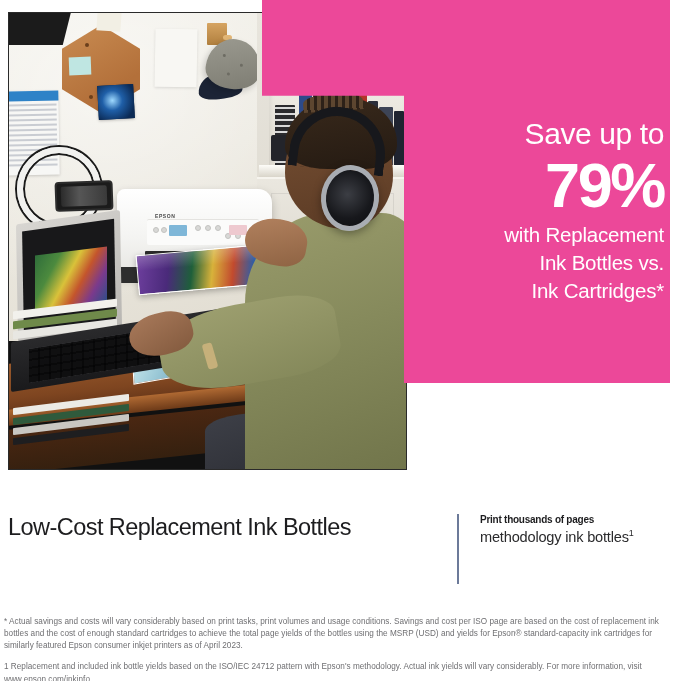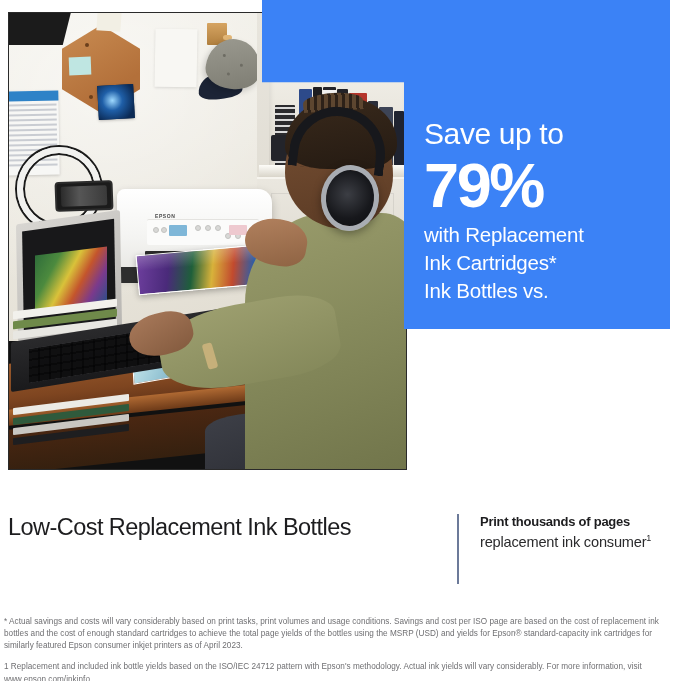--- a/index.html
+++ b/index.html
@@ -437,26 +437,27 @@
     width: 44px; height: 18px;
     background: linear-gradient(120deg, #bfe2e8, #7fb4c9);
     transform: skewY(-7deg) rotate(-3deg);
     border: 1px solid #fff;
   }
 
   
   .blue-panel {
     position: absolute;
     left: 262px; top: 0px;
-    width: 408px; height: 329px;
-    background: #3b82f6;
+    width: 408px; height: 383px;
+    background: #ec4899;
     clip-path: polygon(
       0% 0%, 100% 0%, 100% 100%, 34.8% 100%, 34.8% 25%, 0% 25%
     );
     color: #ffffff;
+    text-align: right;
   }
   .panel-inner {
     position: absolute;
     left: 162px; top: 118px;
     width: 240px;
   }
   .kicker {
     font-size: 30px;
     font-weight: 400;
     letter-spacing: -0.4px;
@@ -502,21 +503,21 @@
     position: absolute;
     left: 457px; top: 2px;
     width: 2px; height: 70px;
     background: #6c7a99;
   }
   .headline-right {
     position: absolute; left: 480px; top: 0px;
     width: 195px;
   }
   .hr-title {
-    font-size: 13px;
+    font-size: 10px;
     font-weight: 700;
     line-height: 1.5;
     color: #1d1d1f;
     letter-spacing: -0.25px;
   }
   .hr-body {
     font-size: 14.6px;
     font-weight: 400;
     line-height: 1.5;
     color: #2a2a2c;
@@ -665,42 +666,42 @@
     <div class="headphone-cup"></div>
     <div class="hand-right"></div>
   </div>
 
   <div class="blue-panel">
     <div class="panel-inner">
       <div class="kicker">Save up to</div>
       <div class="bignum">79%</div>
       <div class="panel-sub">
         <div>with Replacement</div>
+        <div>Ink Bottles vs.</div>
         <div>Ink Cartridges*</div>
-        <div>Ink Bottles vs.</div>
       </div>
     </div>
   </div>
 
 </div>
 
 <div class="headline-row">
 
   <div class="headline-left">
     <h2>
       <span>Low-Cost Replacement Ink Bottles</span><br>
     </h2>
   </div>
 
   <div class="divider"></div>
 
   <div class="headline-right">
     <div class="hr-title">Print thousands of pages</div>
     <div class="hr-body">
-      <span>replacement ink consumer</span><sup>1</sup>
+      <span>methodology ink bottles</span><sup>1</sup>
     </div>
   </div>
 
 </div>
 
 <div class="footnotes">
   <p class="fn">* Actual savings and costs will vary considerably based on print tasks, print volumes and usage conditions. Savings and cost per ISO page are based on the cost of replacement ink bottles and the cost of enough standard cartridges to achieve the total page yields of the bottles using the MSRP (USD) and yields for Epson® standard-capacity ink cartridges for similarly featured Epson consumer inkjet printers as of April 2023.</p>
   <p class="fn">1 Replacement and included ink bottle yields based on the ISO/IEC 24712 pattern with Epson's methodology. Actual ink yields will vary considerably. For more information, visit www.epson.com/inkinfo</p>
 </div>
 

